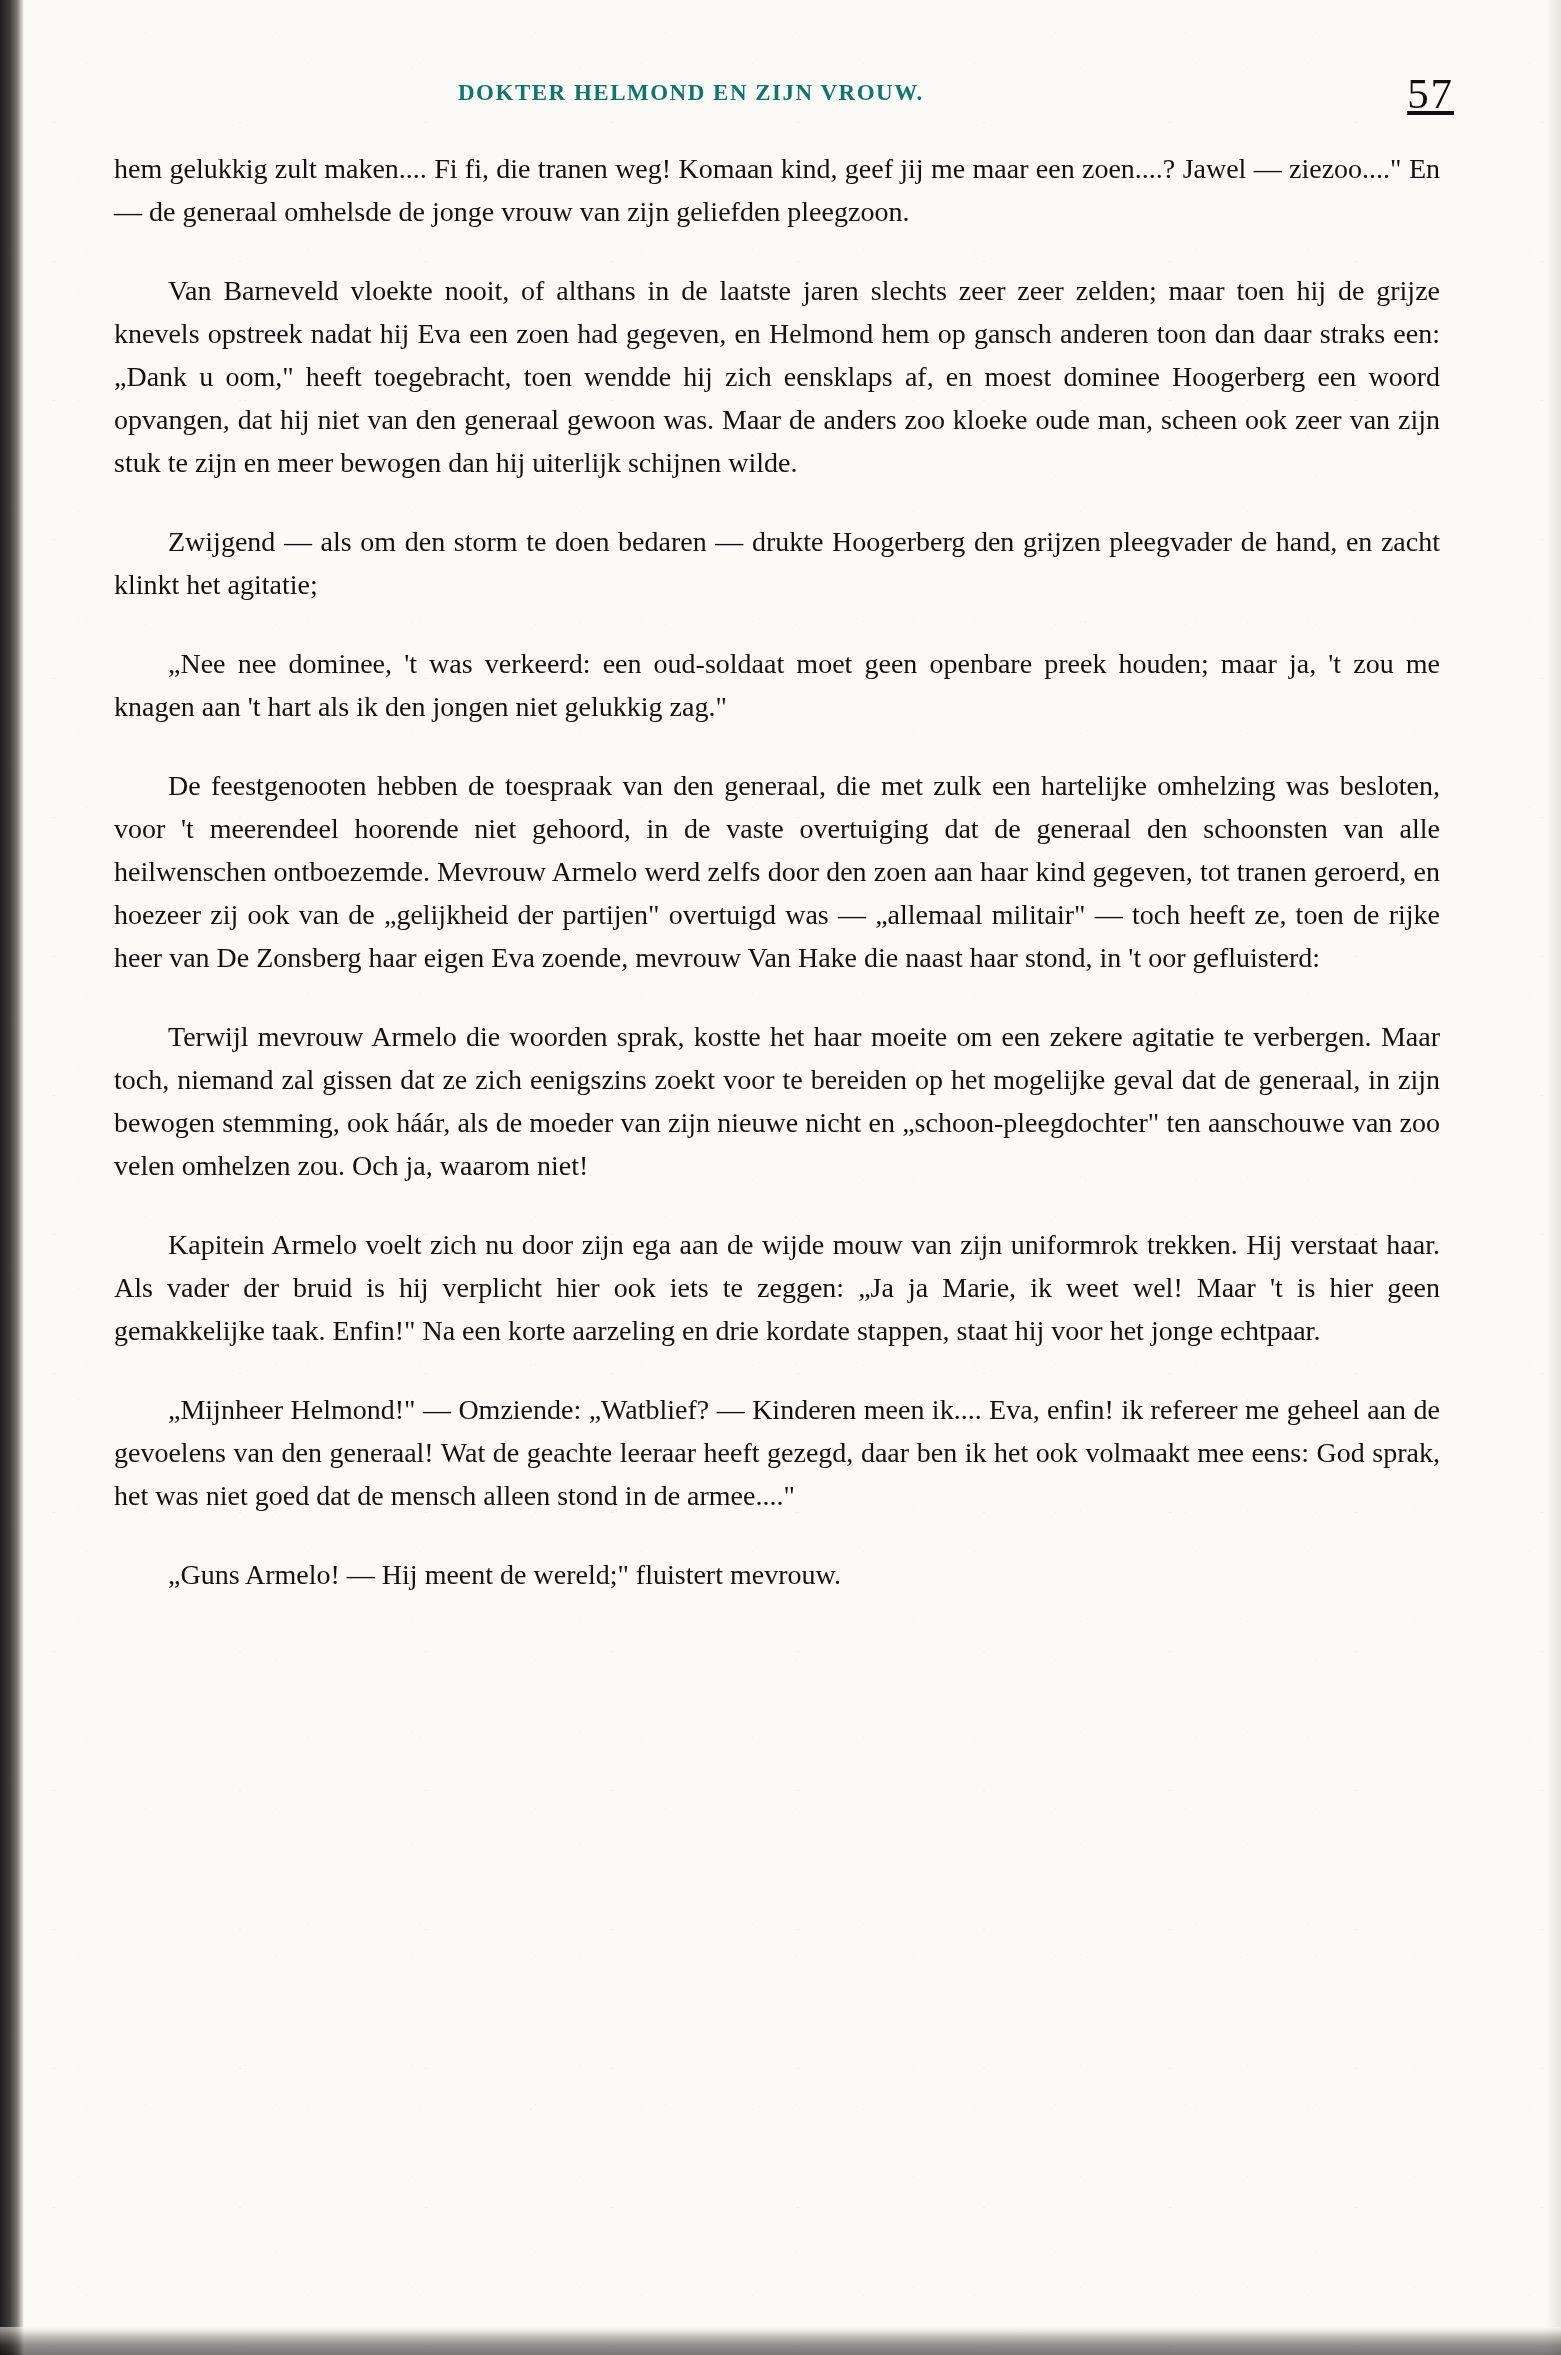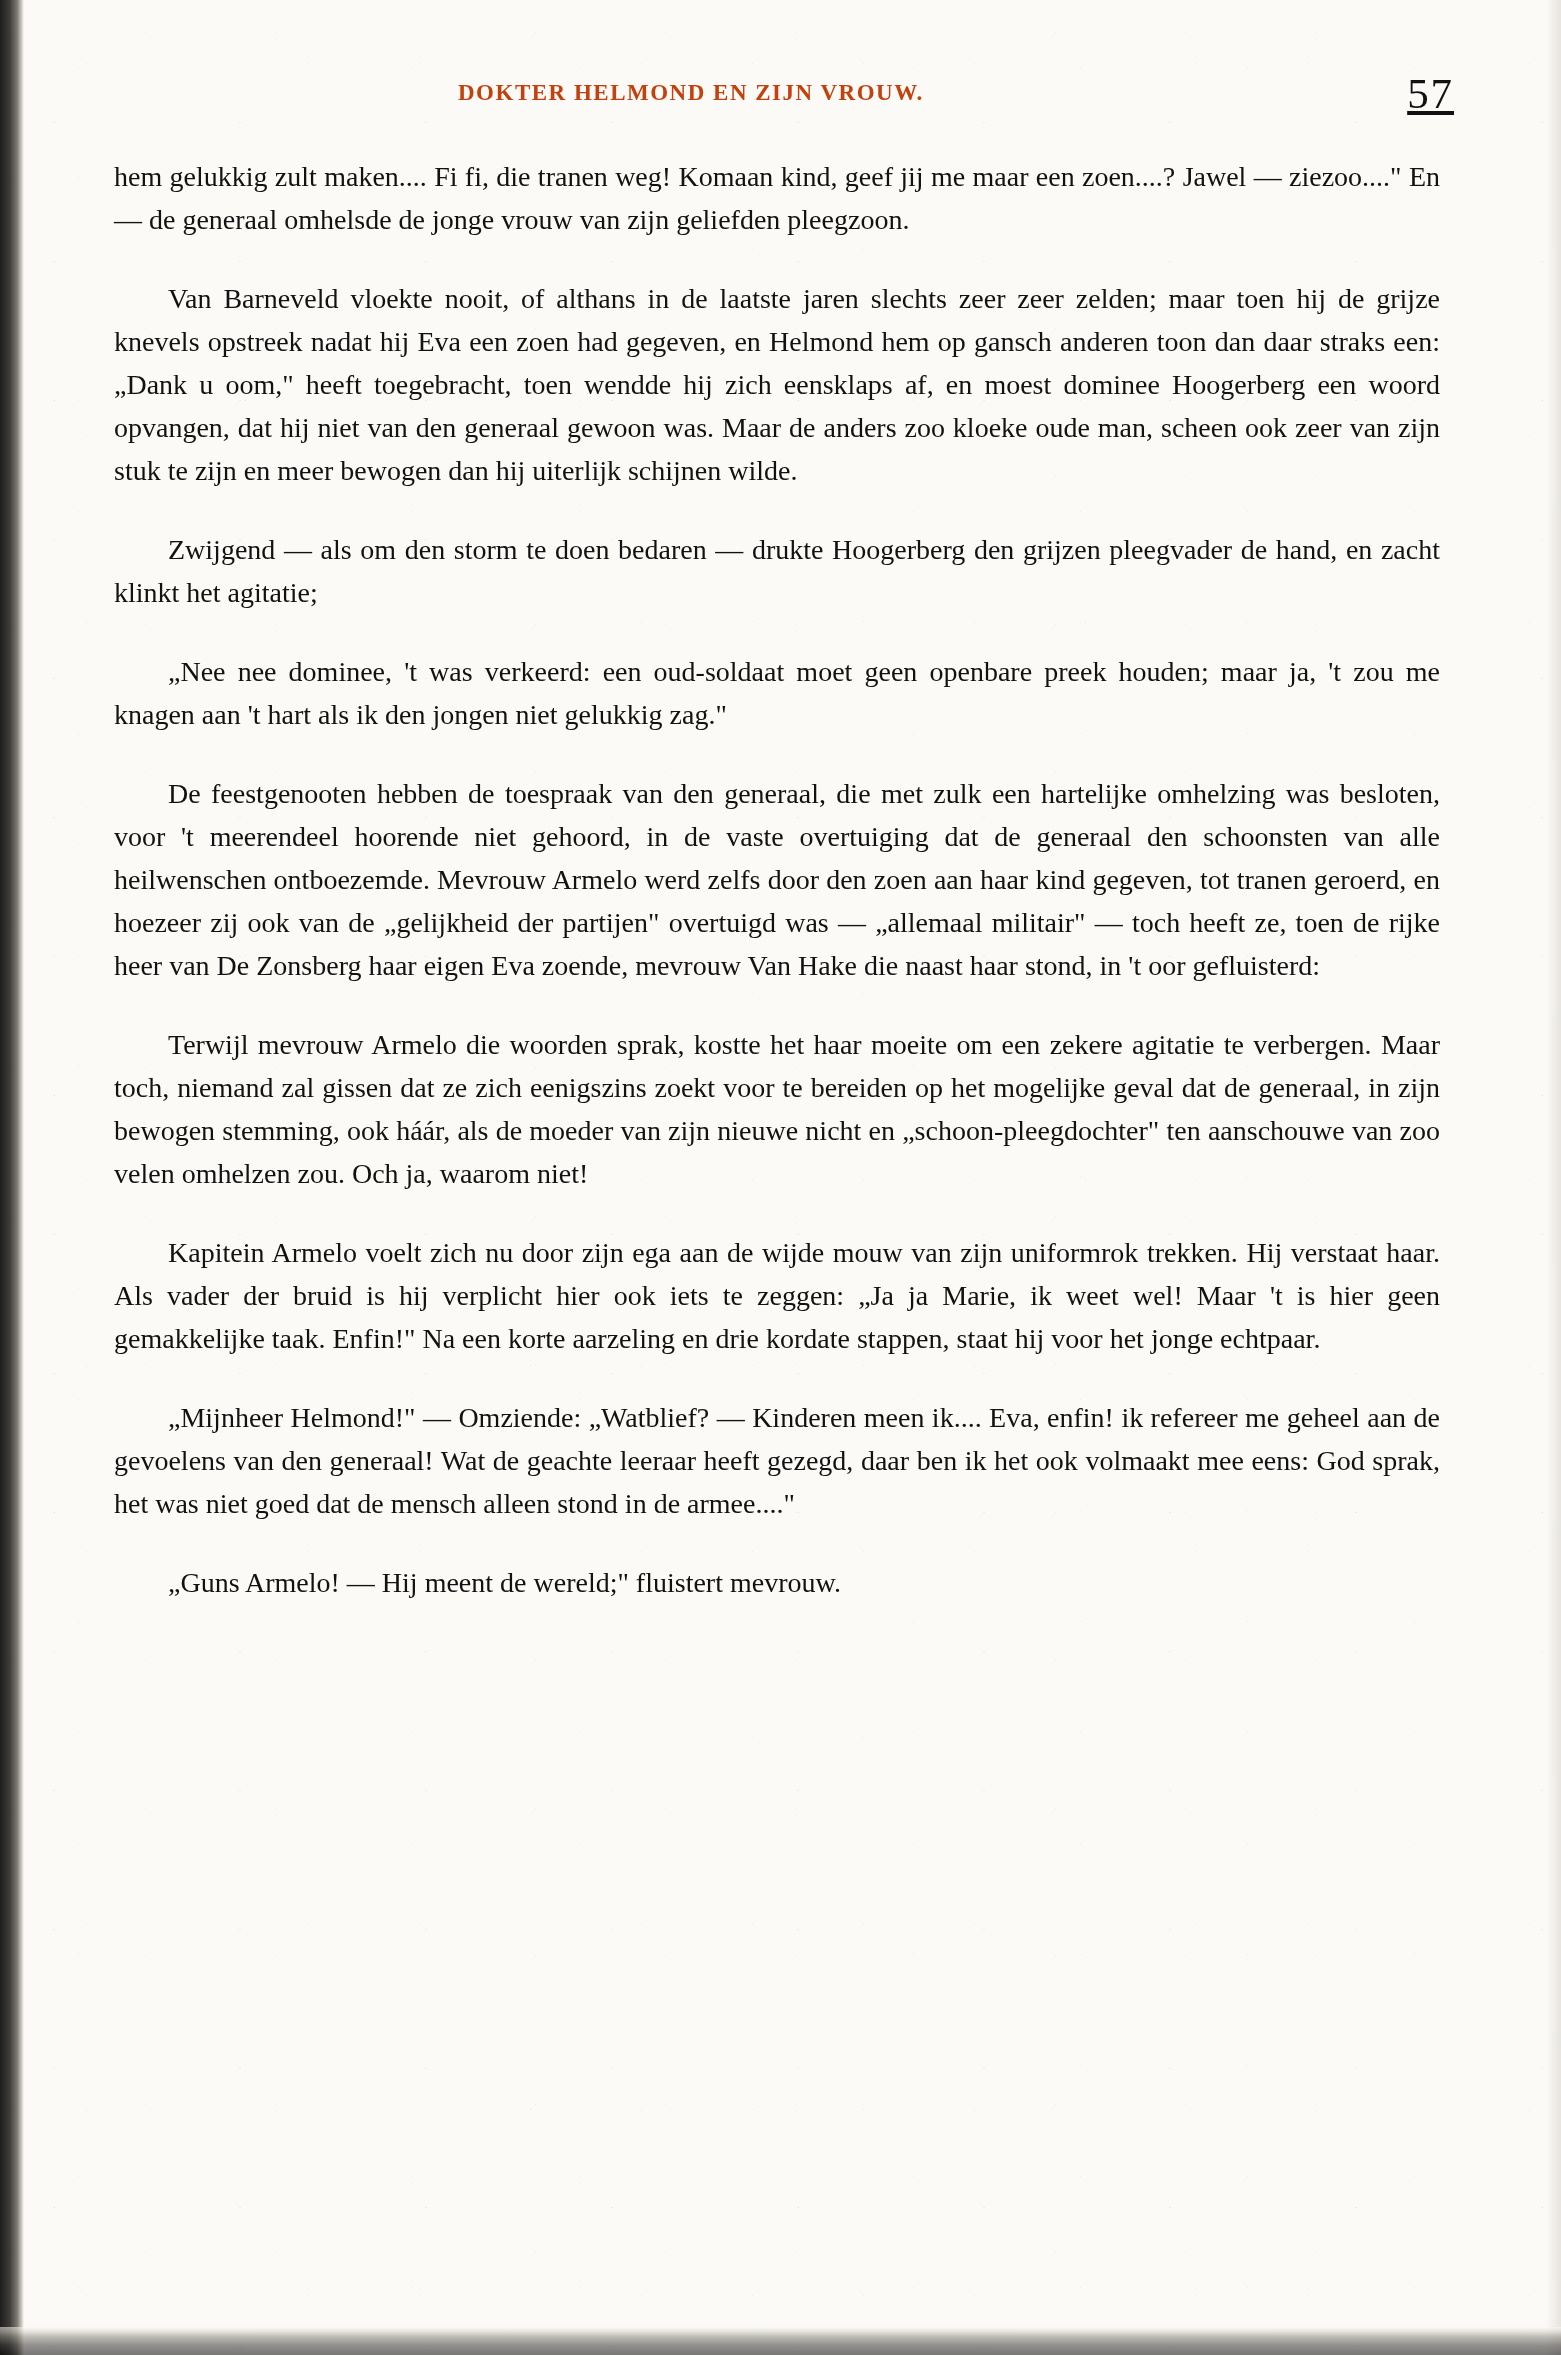--- a/index.html
+++ b/index.html
@@ -68,39 +68,39 @@
     width: 1561px;
     height: 37px;
   }
   .running-head {
     position: absolute;
     left: 458px;
     top: 0;
     font-size: 23px;
     letter-spacing: 1.5px;
     font-weight: 600;
-    color: #c2410c;
+    color: #0f766e;
     white-space: nowrap;
     font-variant: small-caps;
   }
   .page-number {
     position: absolute;
     right: 107px;
     top: -11px;
     font-size: 43px;
     color: #111;
     letter-spacing: 1.9px;
     text-decoration: underline;
   }
 
   
   .textblock {
     position: absolute;
     left: 114px;
-    top: 155px;
+    top: 147px;
     width: 1326px;
     font-size: 28px;
     line-height: 43px;
     text-align: justify;
     text-justify: inter-word;
     color: #121212;
   }
   .textblock p {
     margin: 0;
   }

